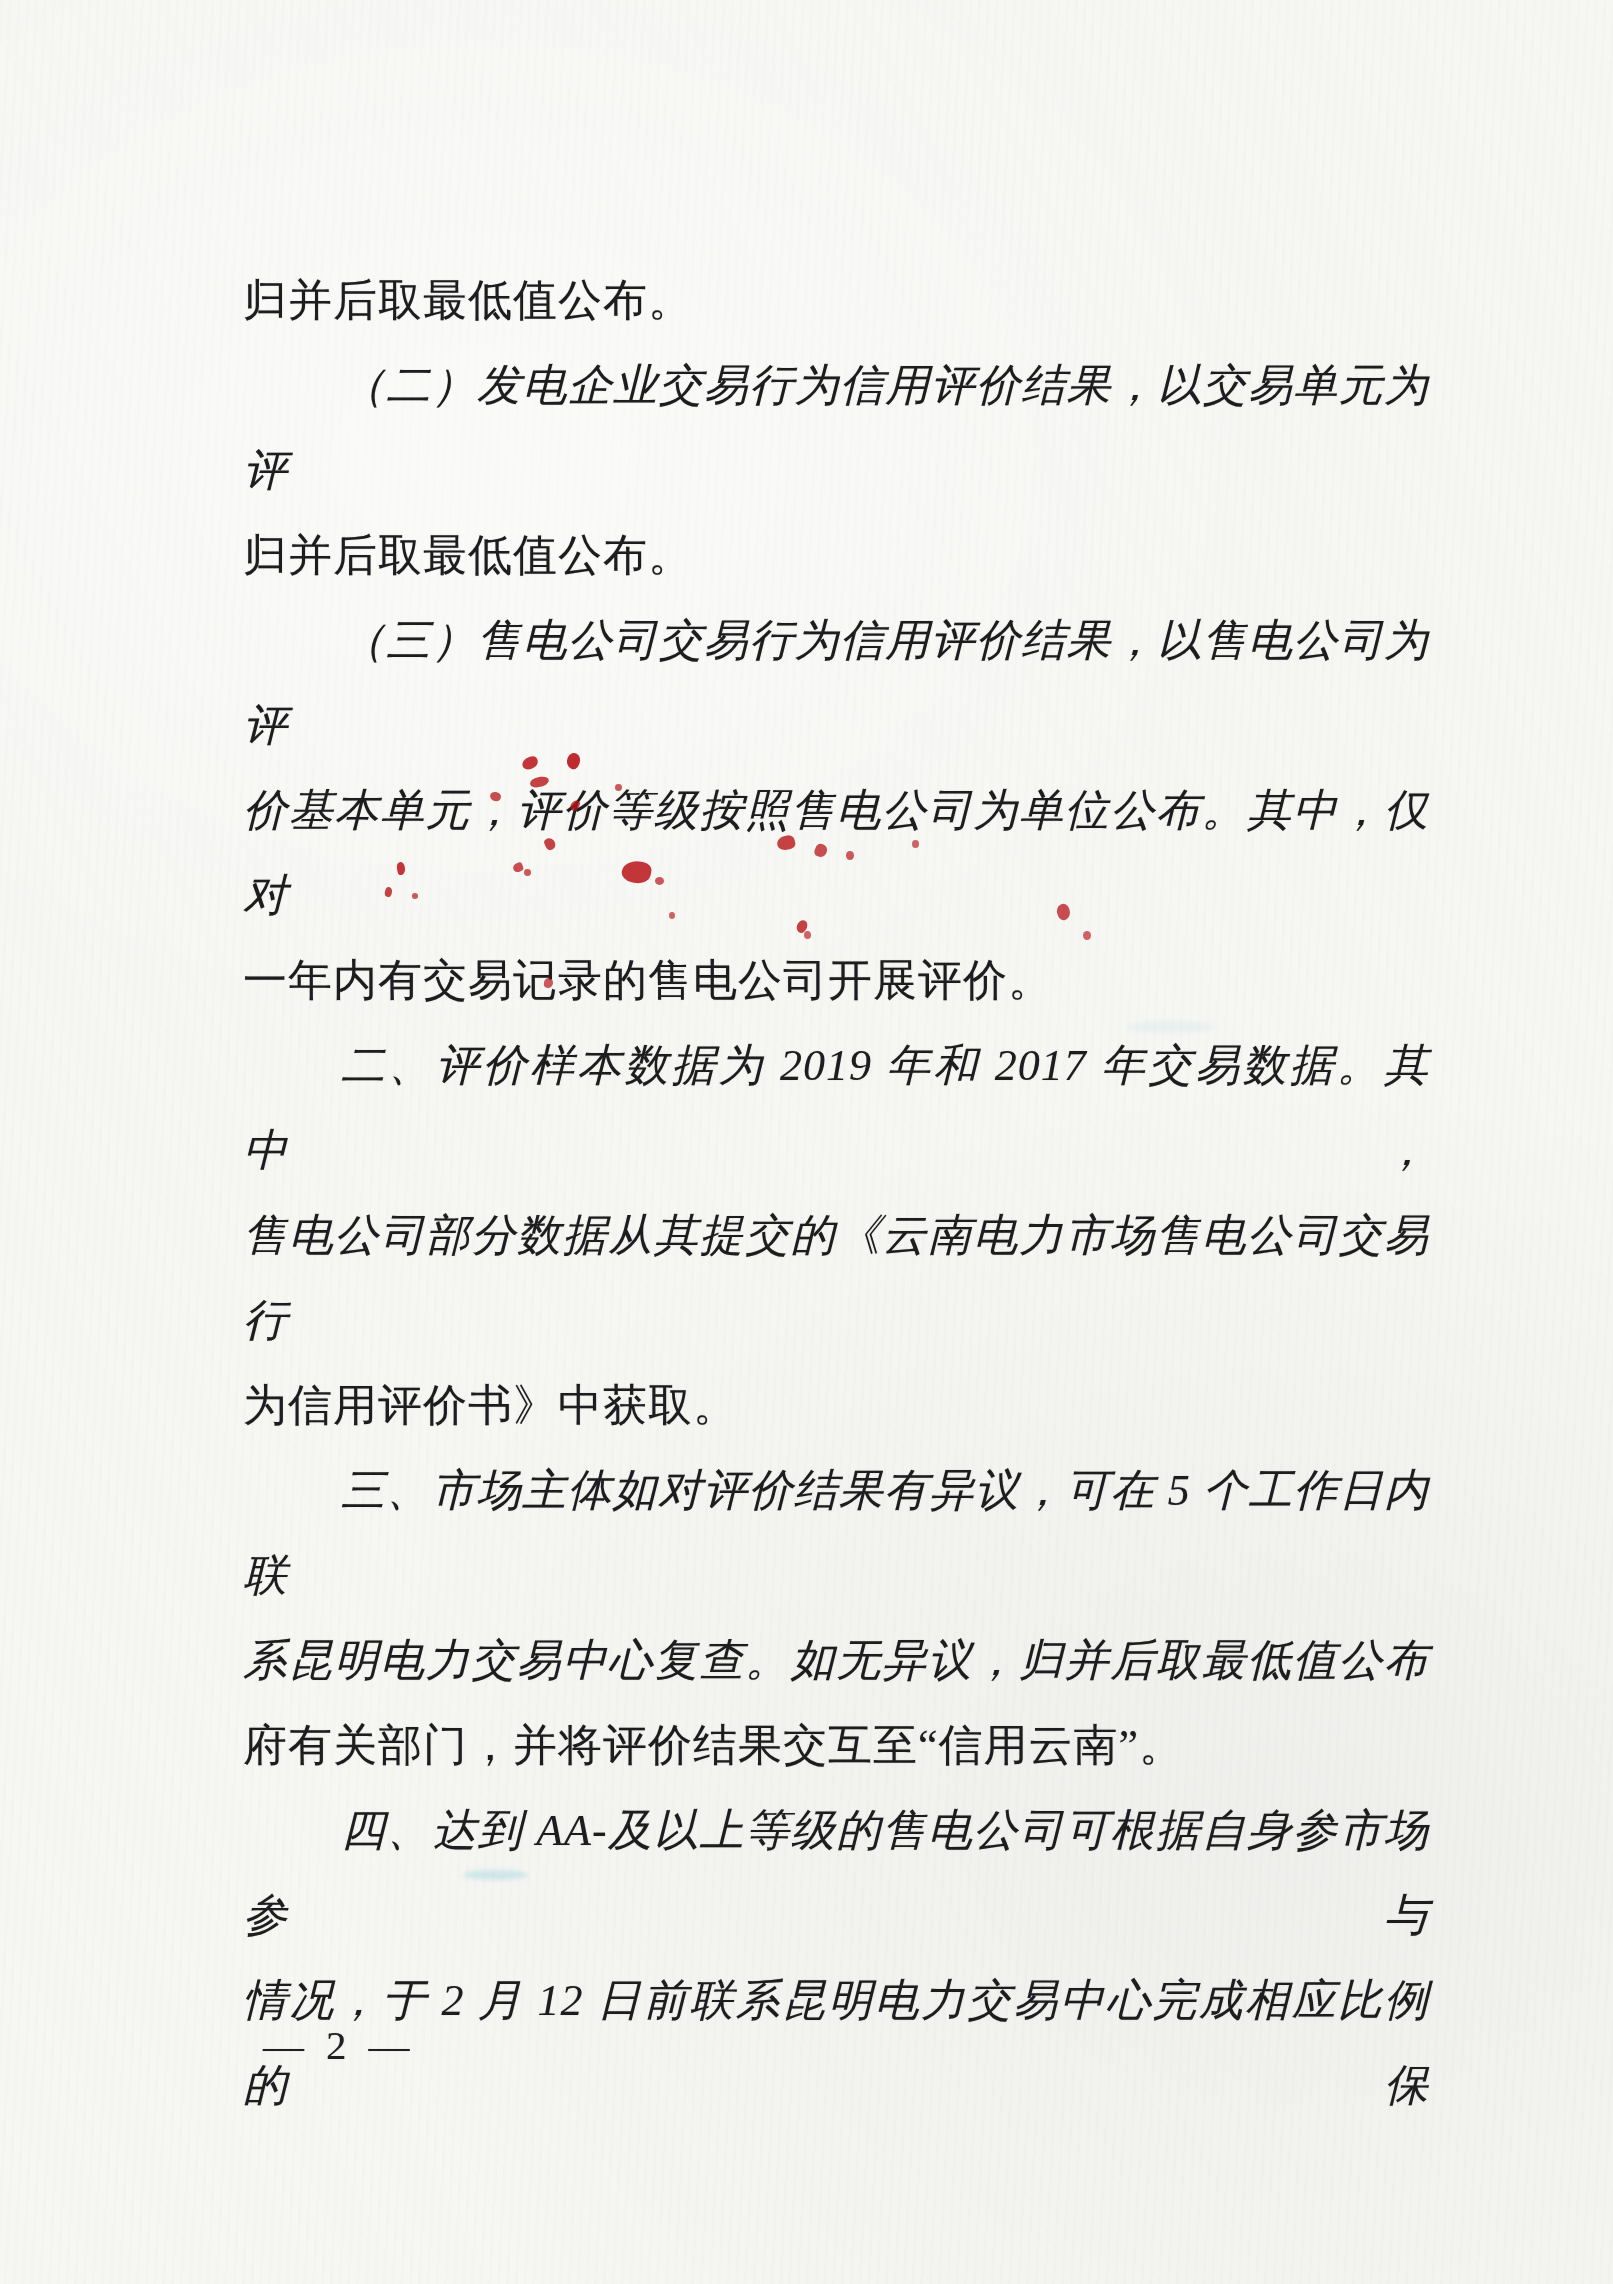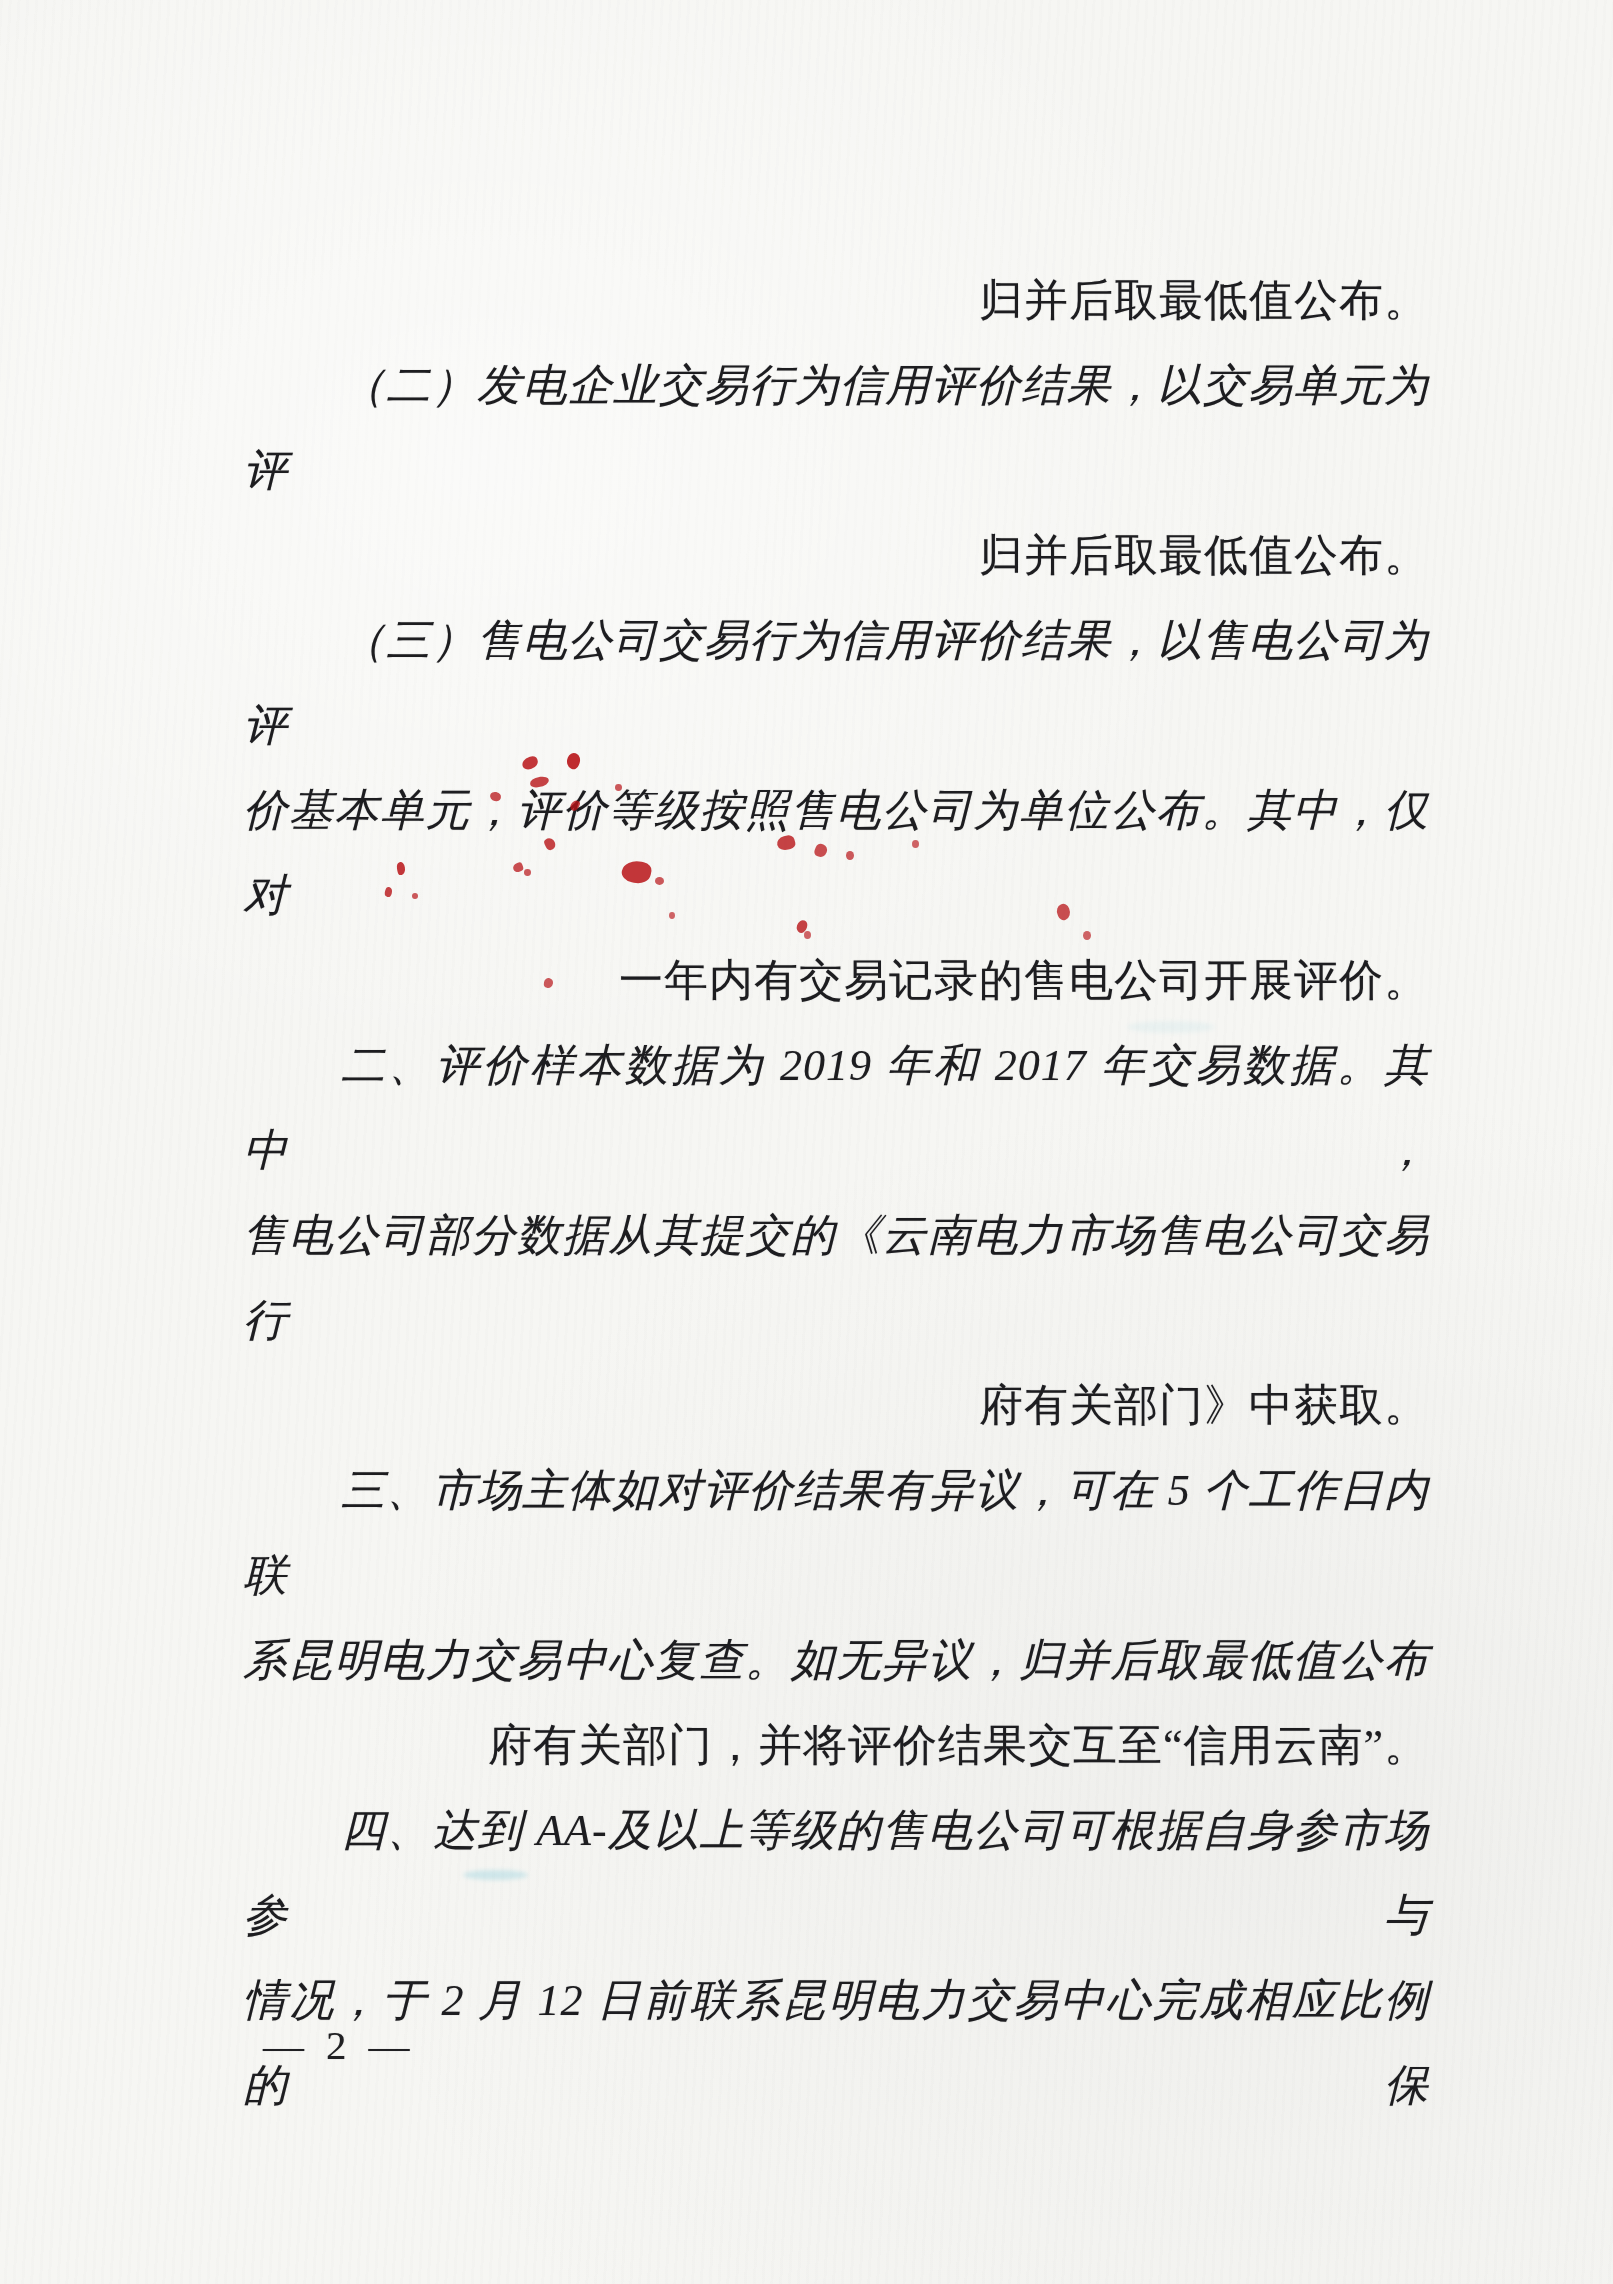--- a/index.html
+++ b/index.html
@@ -24,21 +24,20 @@
     left:243px; top:258px;
     width:1186px;
   }
   .line{
     margin:0;
     font-size:44px;
     line-height:85px;
     letter-spacing:1px;
     white-space:nowrap;
     text-shadow:0 0 1px rgba(30,30,35,.35);
-    text-align:right;
   }
   .line.fill{
     white-space:normal;
     text-align:justify;
     text-align-last:justify;
     text-justify:inter-character;
     font-style:italic;
   }
   .line.indent{ text-indent:98px; }
   .page-number{
@@ -67,21 +66,21 @@
 <div class="paper">
   <div class="doc-body" id="docBody">
       <p class="line">归并后取最低值公布。</p>
       <p class="line indent fill">（二）发电企业交易行为信用评价结果，以交易单元为评</p>
       <p class="line">归并后取最低值公布。</p>
       <p class="line indent fill">（三）售电公司交易行为信用评价结果，以售电公司为评</p>
       <p class="line fill">价基本单元，评价等级按照售电公司为单位公布。其中，仅对</p>
       <p class="line">一年内有交易记录的售电公司开展评价。</p>
       <p class="line indent fill">二、评价样本数据为 2019 年和 2017 年交易数据。其中，</p>
       <p class="line fill">售电公司部分数据从其提交的《云南电力市场售电公司交易行</p>
-      <p class="line">府有关部门》中获取。</p>
+      <p class="line">为信用评价书》中获取。</p>
       <p class="line indent fill">三、市场主体如对评价结果有异议，可在 5 个工作日内联</p>
       <p class="line fill">系昆明电力交易中心复查。如无异议，归并后取最低值公布</p>
       <p class="line">府有关部门，并将评价结果交互至“信用云南”。</p>
       <p class="line indent fill">四、达到 AA-及以上等级的售电公司可根据自身参市场参与</p>
       <p class="line fill">情况，于 2 月 12 日前联系昆明电力交易中心完成相应比例的保</p>
     </div>
   <div class="page-number">— 2 —</div>
   <div id="stainLayer">
       <div class="stain" style="left: 522px; top: 757px; width: 15.7px; height: 11.8px; opacity: 0.85; border-radius: 60% 40% 55% 45%; transform: rotate(-18deg);"></div>
       <div class="stain" style="left: 567px; top: 753px; width: 12.7px; height: 15.7px; opacity: 0.9; border-radius: 45% 55% 40% 60%; transform: rotate(22deg);"></div>

